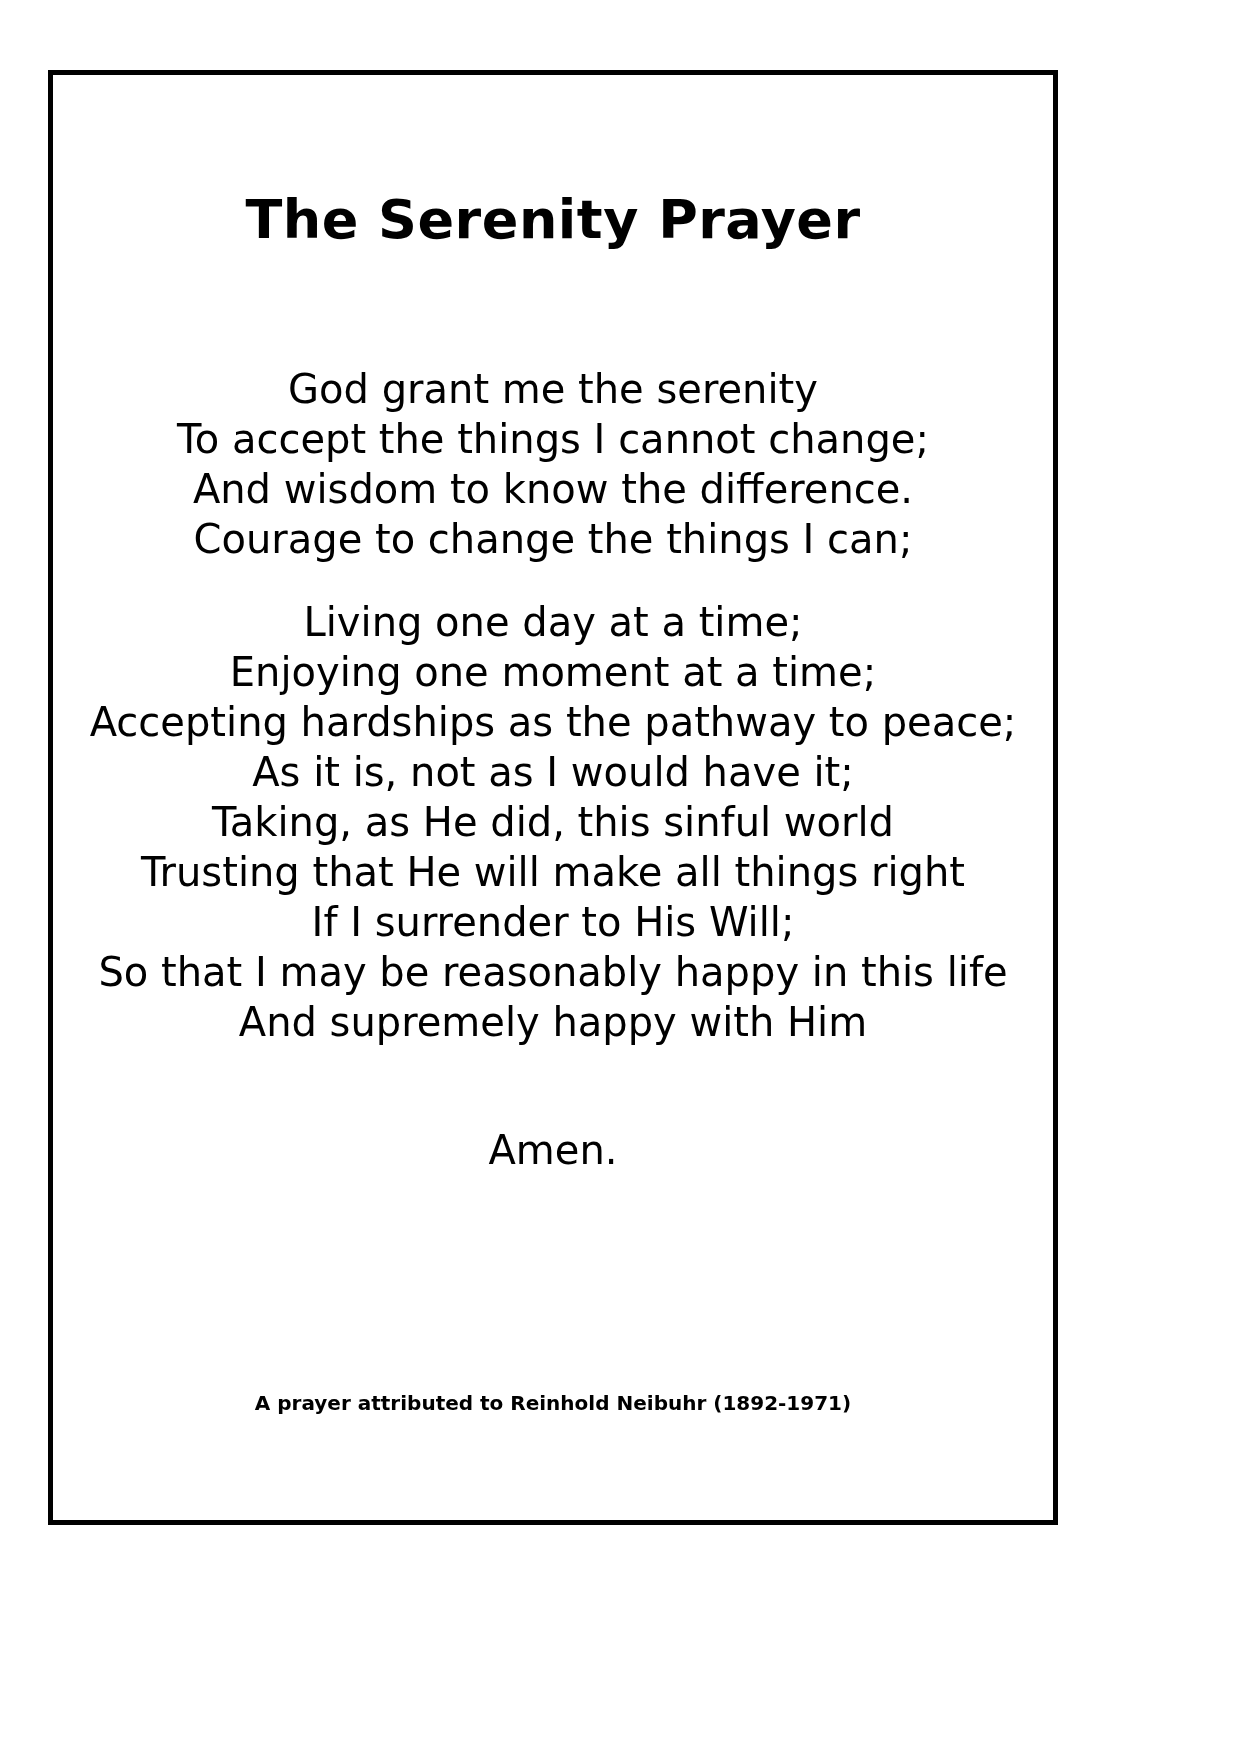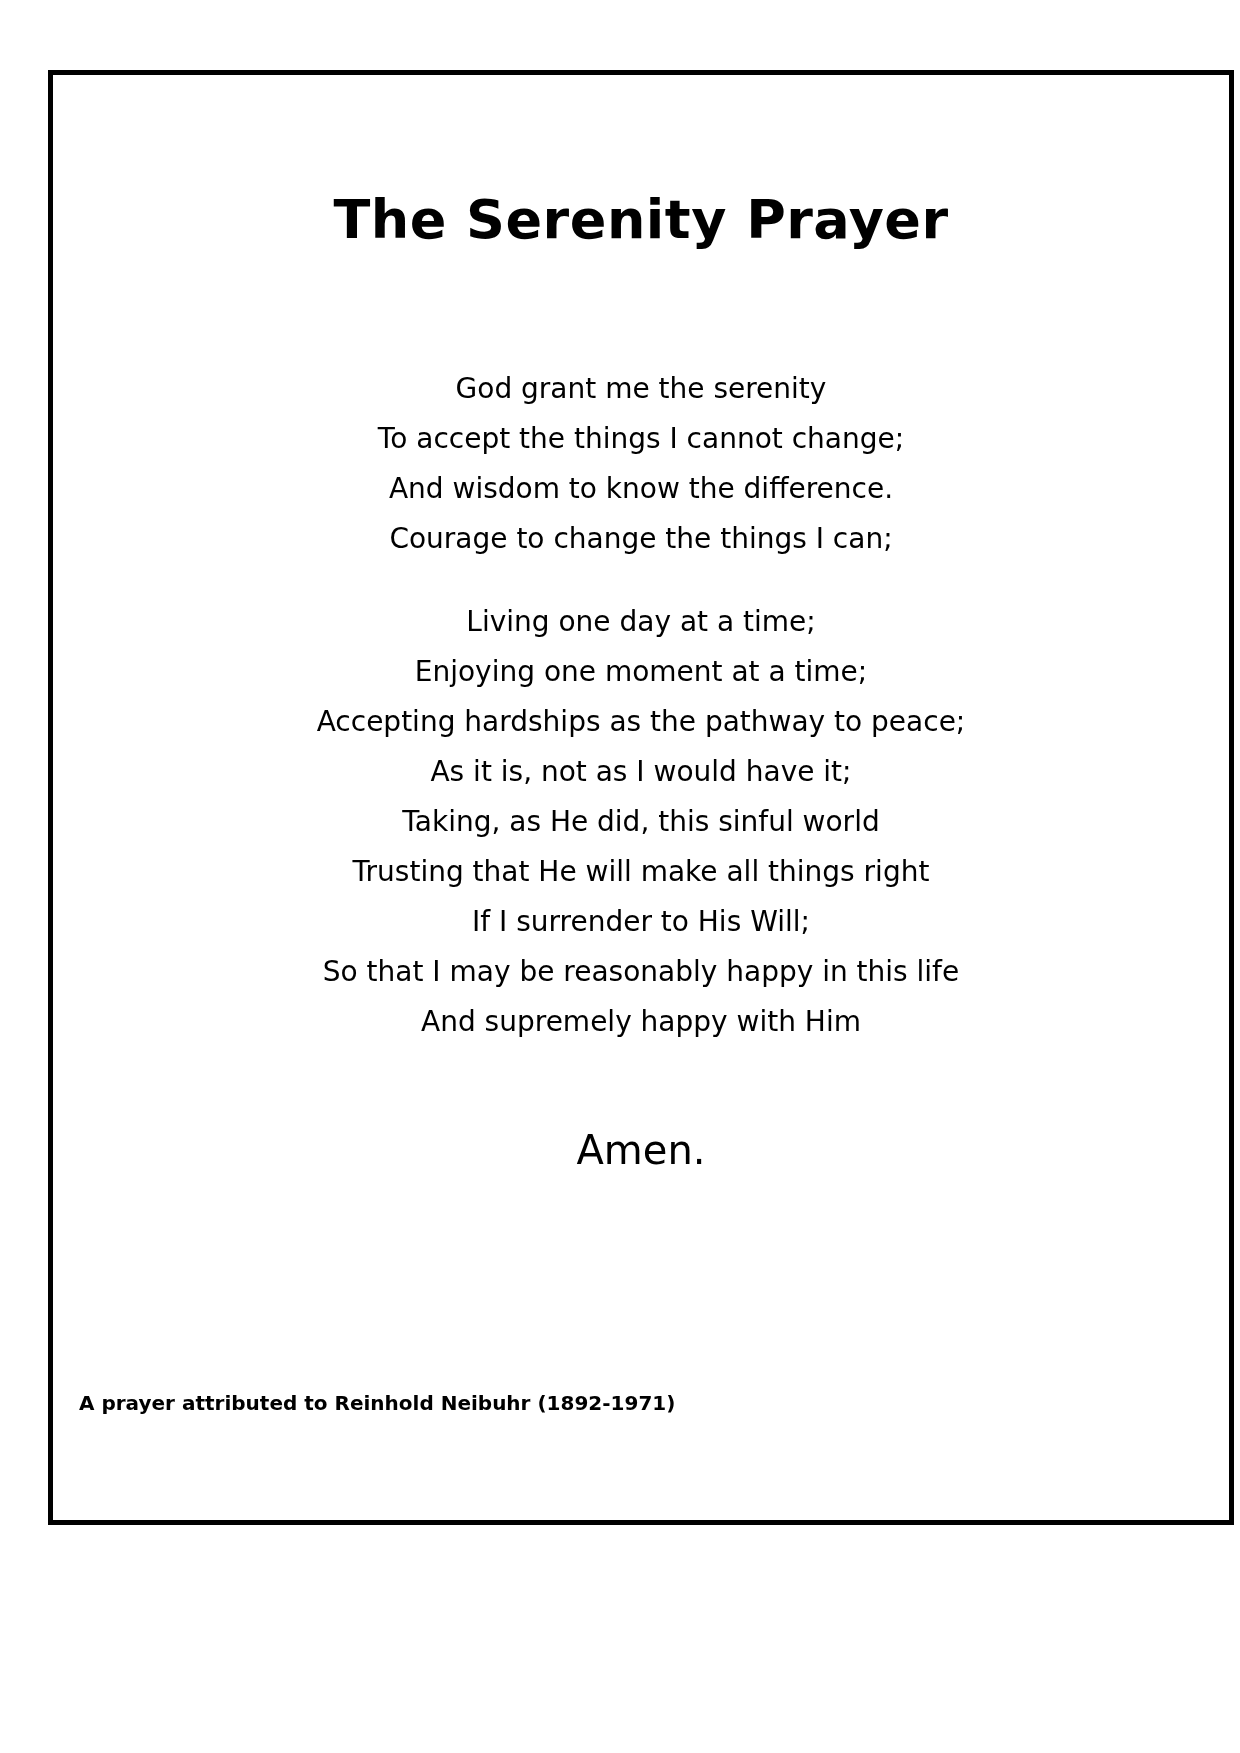--- a/index.html
+++ b/index.html
@@ -19,21 +19,21 @@
     left: 0;
     top: 0;
     width: 1240px;
     height: 1753px;
     background: #ffffff;
   }
   .frame {
     position: absolute;
     left: 48px;
     top: 70px;
-    width: 1186px;
+    width: 1010px;
     height: 1455px;
     border: 5px solid #000000;
     box-sizing: border-box;
     background: #ffffff;
   }
   .inner {
     position: absolute;
     left: 0;
     top: 0;
     width: 100%;
@@ -54,39 +54,38 @@
     margin-top: 115px;
     text-align: center;
   }
   .stanza {
     margin: 0;
   }
   .stanza + .stanza {
     margin-top: 33px;
   }
   .line {
-    font-size: 28px;
+    font-size: 40px;
     line-height: 50px;
     white-space: nowrap;
   }
   .amen {
     margin-top: 78px;
     text-align: center;
     font-size: 40px;
     line-height: 50px;
   }
   .attribution {
     position: absolute;
     left: 0;
     right: 0;
     bottom: 105px;
-    text-align: left;
+    text-align: center;
     font-size: 20px;
     font-weight: bold;
-    padding-left: 26px;
   }
 </style>
 </head>
 <body>
 
 <div class="page">
   <div class="frame">
     <div class="inner">
 
       <div class="title">The Serenity Prayer</div>

